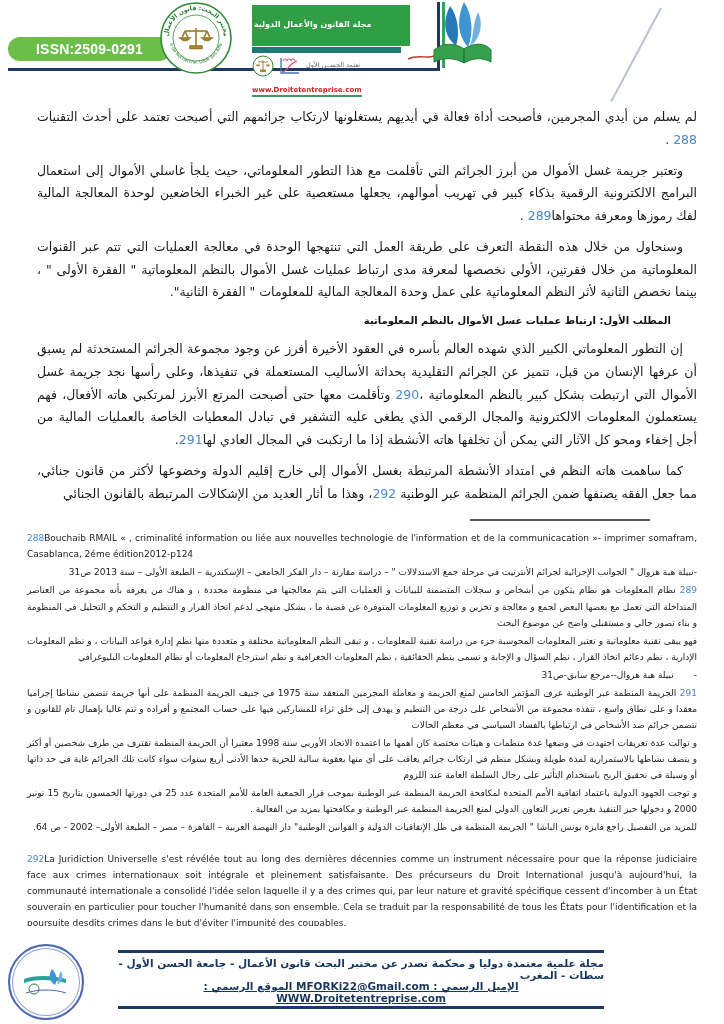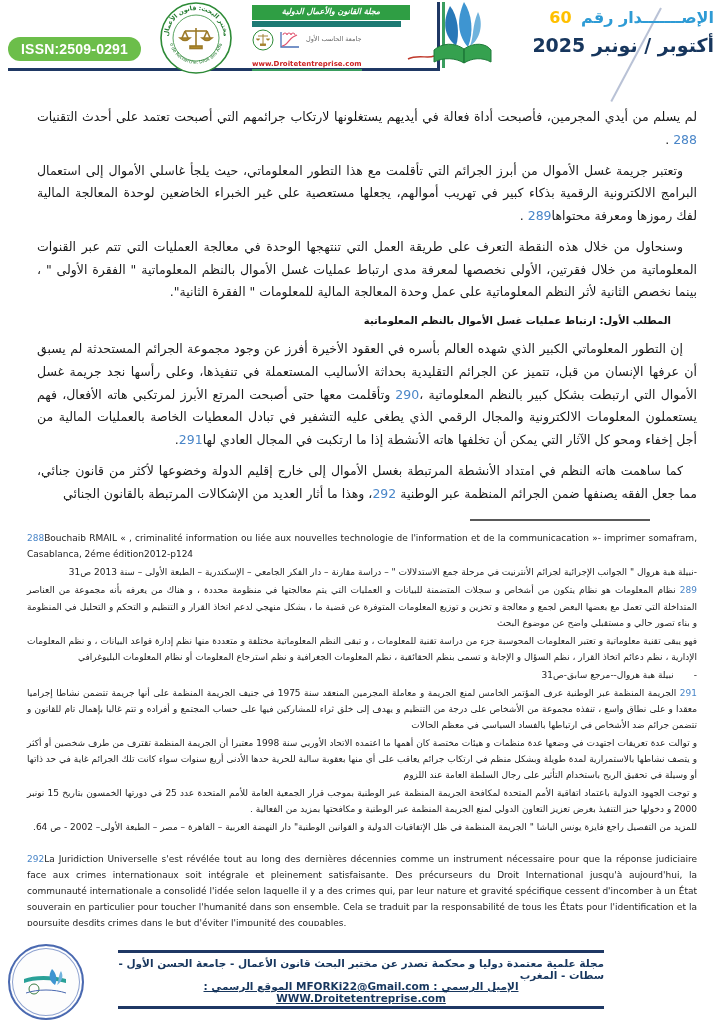--- a/index.html
+++ b/index.html
@@ -5,29 +5,29 @@
   html,body{margin:0;padding:0;background:#e8e8e8;}
   .page{
     position:relative;width:724px;height:1024px;margin:0 auto;
     background:#ffffff;overflow:hidden;
     font-family:"DejaVu Sans","Liberation Sans",sans-serif;
     color:#191919;
   }
   
   .hdr{position:relative;height:90px;overflow:visible;z-index:4;}
   .issn{
-    position:absolute;left:8px;top:37px;padding:4px 13px;
+    position:absolute;left:8px;top:37px;padding:4px 28px;
     background:#6cbe4a;border-radius:15px;color:#fff;
     font:bold 14px "Liberation Sans",sans-serif;letter-spacing:.2px;
   }
   .h-rule{position:absolute;left:8px;top:68px;width:432px;height:3px;background:#1f3864;}
   .lab-seal{position:absolute;left:160px;top:2px;width:72px;height:72px;z-index:2;}
   .journal-logo{position:absolute;left:252px;top:5px;width:158px;z-index:2;}
   .j-banner{background:#2f9e44;color:#fff;font-size:8px;font-weight:bold;
-    text-align:center;padding:3px 2px;line-height:1.1;font-style:italic;}
+    text-align:left;padding:16px 2px;line-height:1.1;}
   .j-strip{height:6px;background:#1d7a74;width:94%;margin:1px 0 2px 0;}
   .j-row{display:flex;align-items:center;gap:4px;}
   .j-univ{font-size:6.5px;color:#666;line-height:1.2;white-space:nowrap;}
   .j-site{color:#cc2222;font-size:7px;font-weight:bold;margin-top:3px;
     border-bottom:2px solid #3a9e5f;display:inline-block;padding-bottom:1px;}
   .feather-book{position:absolute;left:398px;top:2px;z-index:3;}
   .vbars{position:absolute;left:437px;top:2px;height:66px;display:flex;gap:2px;z-index:1;}
   .vbar-navy{width:3px;background:#1f3864;}
   .vbar-green{width:3px;background:#3a9e5f;}
   .issue-block{position:absolute;right:10px;top:8px;text-align:right;z-index:2;}
@@ -110,21 +110,21 @@
             <path d="M4.5,10 Q6,12.5 7.5,10 Z"></path>
             <path d="M14.5,10 Q16,12.5 17.5,10 Z"></path>
             <rect x="8.5" y="15" width="5" height="1.4"></rect>
           </g>
         </svg>
         <svg width="24" height="20" viewBox="0 0 24 20">
           <path d="M3,2 L3,17 L21,17" fill="none" stroke="#4a6fb5" stroke-width="1.3"></path>
           <path d="M5,5 a2,2 0 0 1 4,0 M9,5 a2,2 0 0 1 4,0 M13,5 a2,2 0 0 1 4,0" fill="none" stroke="#e0526e" stroke-width="1"></path>
           <path d="M4,16 C9,16 11,9 15,7 L19,5" fill="none" stroke="#e0526e" stroke-width="1.2"></path>
         </svg>
-        <div class="j-univ">جامعة الحاسب الأول</div>
+        <div class="j-univ">تعتمد الحســن الأول</div>
       </div>
       <div class="j-site">www.Droitetentreprise.com</div>
     </div>
 
     <div class="vbars">
       <div class="vbar-navy"></div>
         <div class="vbar-green"></div>
     </div>
 
     <div class="feather-book">
@@ -138,27 +138,20 @@
           <path d="M10,57 C20,52 30,57 36,54" fill="none" stroke="#c0392b" stroke-width="1.4"></path>
           <path d="M66,47 C56,40 44,41 36,48 L36,60 C46,55 58,56 66,61 Z" fill="#35a14f" stroke="#1f7a3a" stroke-width="1"></path>
           <path d="M66,47 C76,40 88,41 93,48 L93,60 C84,55 74,56 66,61 Z" fill="#35a14f" stroke="#1f7a3a" stroke-width="1"></path>
           <line x1="66" y1="47" x2="66" y2="61" stroke="#1f7a3a" stroke-width="1.2"></line>
         </g>
       </svg>
     </div>
 
     <div class="slash"></div>
 
-    <div class="issue-block">
-      <div class="issue-line" dir="rtl">
-        <span>الإصـــــــدار رقم</span>
-        <span class="issue-num">60</span>
-      </div>
-      <div class="issue-date">أكتوبر / نونبر 2025</div>
-    </div>
   </div>
 
   <div class="main-text">
       <p><span>لم يسلم من أيدي المجرمين، فأصبحت أداة فعالة في أيديهم يستغلونها لارتكاب جرائمهم التي أصبحت تعتمد على أحدث التقنيات </span><span class="ref">288</span><span> .</span></p>
       <p class="indent"><span>وتعتبر جريمة غسل الأموال من أبرز الجرائم التي تأقلمت مع هذا التطور المعلوماتي، حيث يلجأ غاسلي الأموال إلى استعمال البرامج الالكترونية الرقمية  بذكاء كبير  في تهريب أموالهم، يجعلها مستعصية على غير الخبراء الخاضعين لوحدة المعالجة المالية لفك رموزها ومعرفة محتواها</span><span class="ref">289</span><span> .</span></p>
       <p class="indent"><span>وسنحاول من خلال هذه النقطة التعرف على طريقة العمل التي تنتهجها الوحدة في معالجة العمليات التي تتم عبر القنوات المعلوماتية من خلال فقرتين، الأولى نخصصها لمعرفة مدى ارتباط عمليات غسل الأموال بالنظم المعلوماتية " الفقرة الأولى " ، بينما نخصص الثانية لأثر النظم المعلوماتية على عمل وحدة المعالجة المالية للمعلومات " الفقرة الثانية".</span></p>
       <p class="heading"><span>المطلب الأول: ارتباط عمليات غسل الأموال بالنظم المعلوماتية</span></p>
       <p class="indent"><span>إن التطور المعلوماتي الكبير الذي شهده العالم بأسره في العقود الأخيرة أفرز  عن وجود مجموعة الجرائم المستحدثة لم يسبق أن عرفها  الإنسان من قبل، تتميز عن  الجرائم التقليدية بحداثة الأساليب المستعملة في تنفيذها، وعلى رأسها نجد جريمة غسل الأموال التي ارتبطت بشكل كبير بالنظم المعلوماتية ،</span><span class="ref">290</span><span> وتأقلمت معها حتى أصبحت المرتع الأبرز لمرتكبي هاته الأفعال، فهم يستعملون المعلومات الالكترونية  والمجال الرقمي الذي يطغى عليه التشفير في تبادل  المعطيات الخاصة بالعمليات المالية من أجل إخفاء ومحو كل الآثار التي يمكن أن تخلفها هاته الأنشطة إذا ما ارتكبت في المجال العادي لها</span><span class="ref">291</span><span>.</span></p>
       <p class="indent"><span>كما ساهمت هاته النظم في امتداد الأنشطة المرتبطة بغسل الأموال إلى خارج إقليم الدولة وخضوعها لأكثر من قانون جنائي، مما جعل الفقه يصنفها ضمن الجرائم المنظمة عبر الوطنية </span><span class="ref">292</span><span>، وهذا ما أثار العديد من الإشكالات المرتبطة  بالقانون الجنائي</span></p>
     </div>

